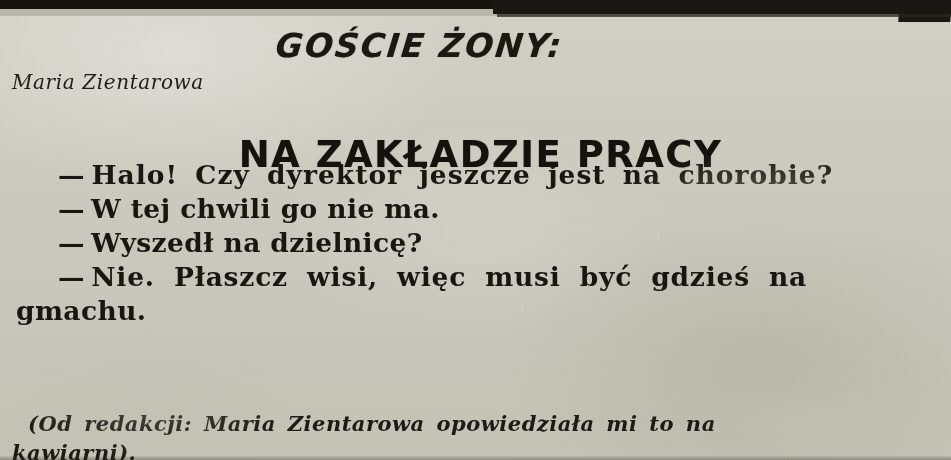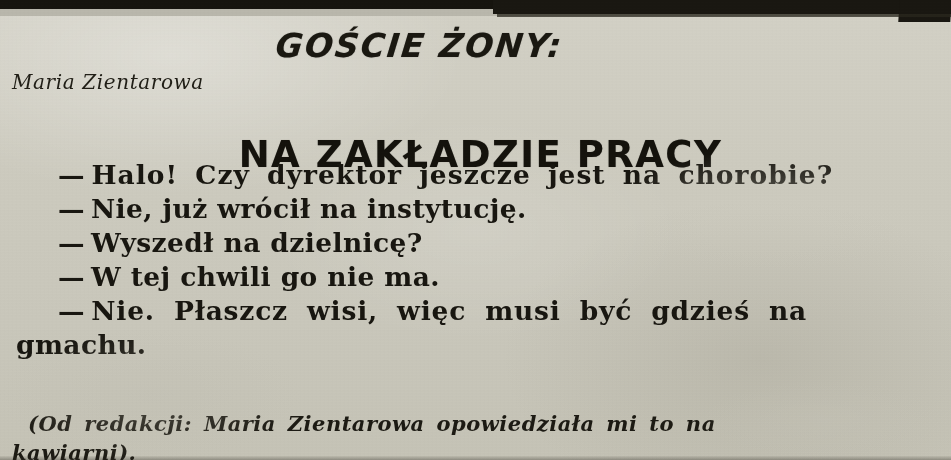--- a/index.html
+++ b/index.html
@@ -211,31 +211,28 @@
   <div class="byline">Maria Zientarowa</div>
 
   <h1 class="headline">NA ZAKŁADZIE PRACY</h1>
 
   <div class="dialogue">
 
     <div class="line indent wide">
       <span class="dash">—</span><span>Halo! Czy dyrektor jeszcze jest na chorobie?</span>
     </div>
 
+
+
     <div class="line indent">
-      <span class="dash">—</span><span>Nie, już wrócił na instytucję.</span>
-    </div>
-
+      <span class="dash">—</span><span>W tej chwili go nie ma.</span>
+    </div>
 
     <div class="line indent">
       <span class="dash">—</span><span>Wyszedł na dzielnicę?</span>
-    </div>
-
-    <div class="line indent">
-      <span class="dash">—</span><span>W tej chwili go nie ma.</span>
     </div>
 
     <div class="line indent wide2">
       <span class="dash">—</span><span>Nie. Płaszcz wisi, więc musi być gdzieś na</span>
     </div>
 
     <div class="line cont">gmachu.</div>
 
   </div>
 

